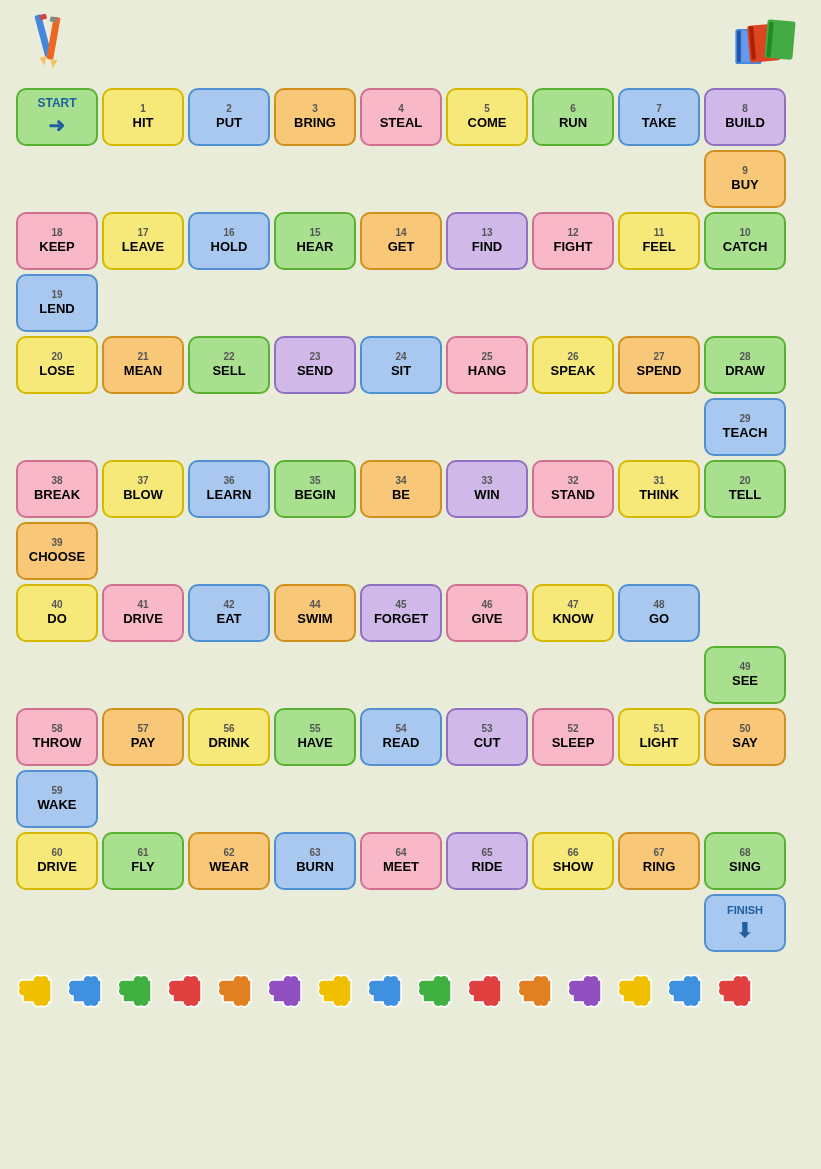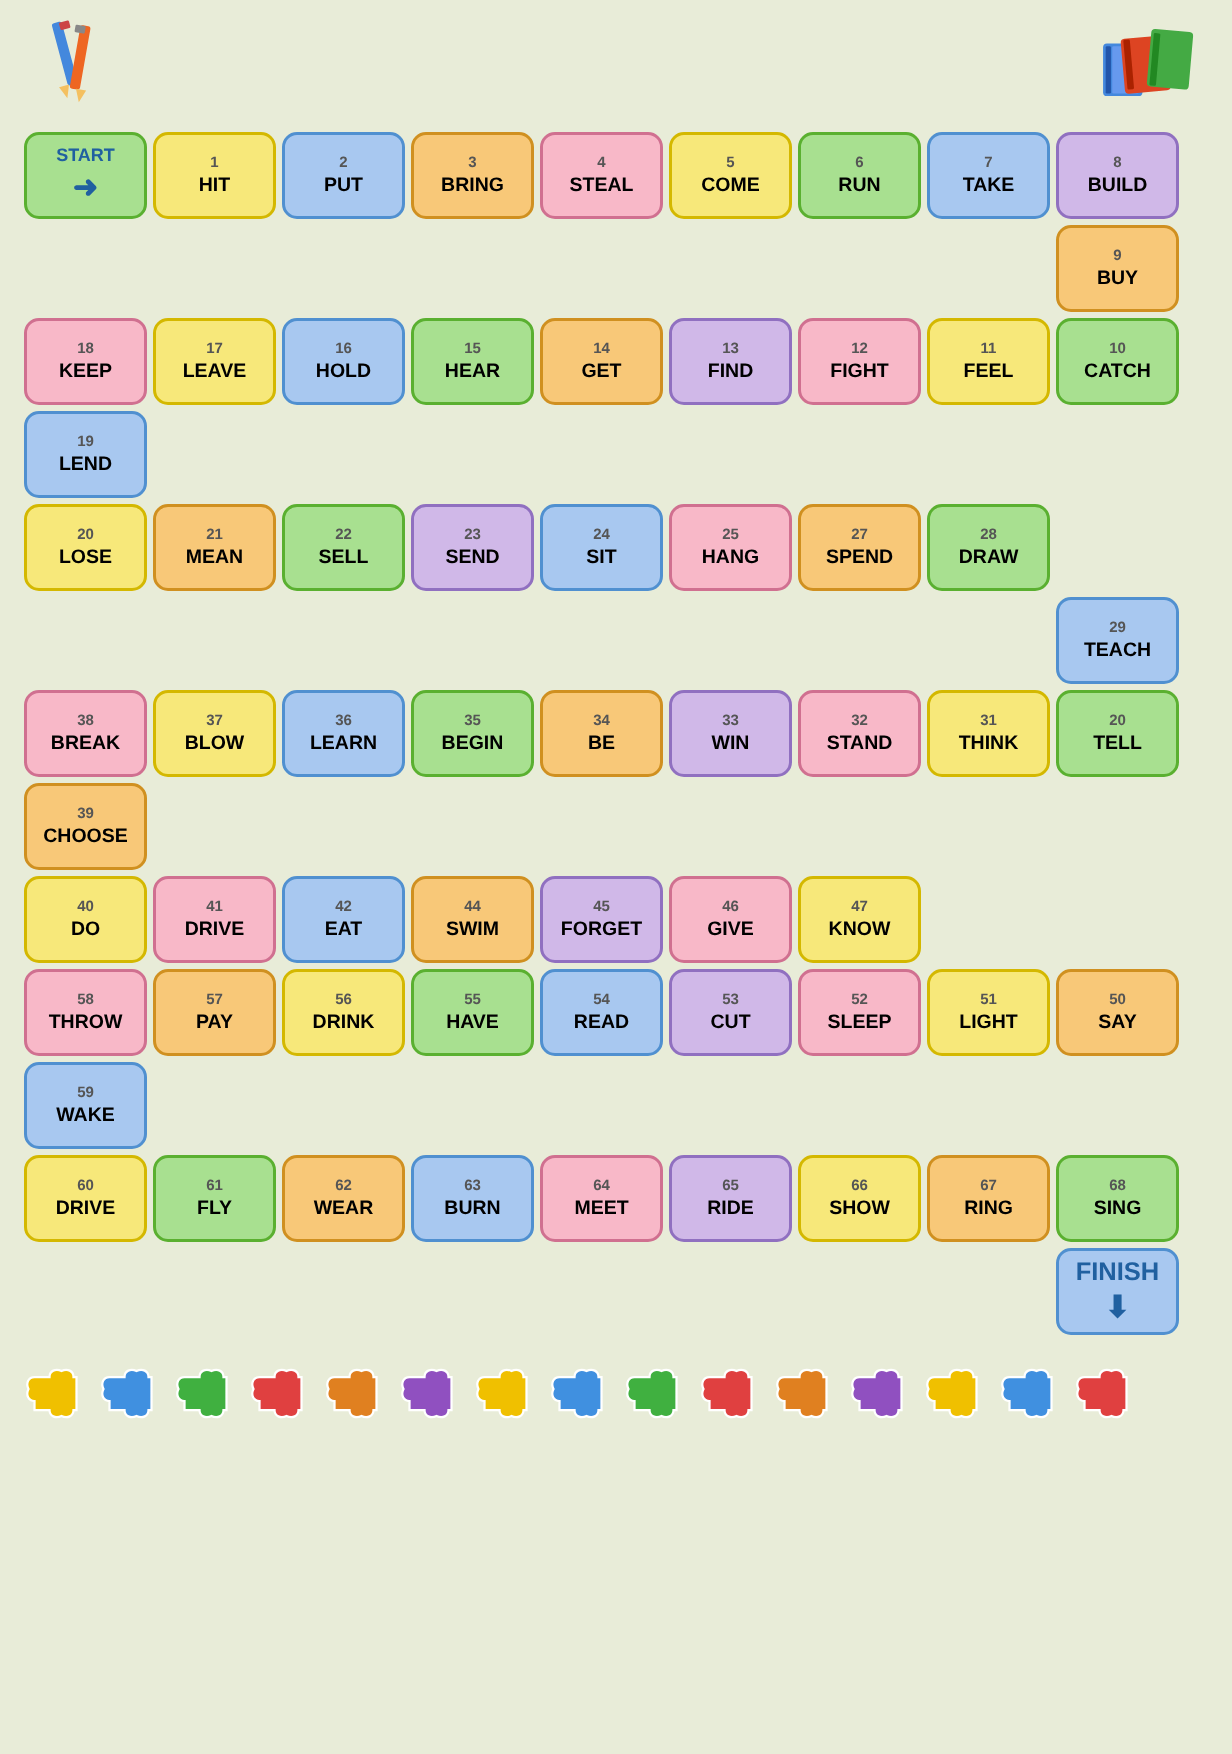--- a/index.html
+++ b/index.html
@@ -241,20 +241,24 @@
                       <span class="word">SEND</span>
         </div>
         <div class="cell cell-blue">
           <span class="num">24</span>
                       <span class="word">SIT</span>
         </div>
         <div class="cell cell-pink">
           <span class="num">25</span>
                       <span class="word">HANG</span>
         </div>
+        <div class="cell cell-yellow">
+          <span class="num">26</span>
+                      <span class="word">SPEAK</span>
+        </div>
         <div class="cell cell-orange">
           <span class="num">27</span>
                       <span class="word">SPEND</span>
         </div>
         <div class="cell cell-green">
           <span class="num">28</span>
                       <span class="word">DRAW</span>
         </div>
       </div>
       <div class="row">
@@ -345,20 +349,38 @@
                       <span class="word">FORGET</span>
         </div>
         <div class="cell cell-pink">
           <span class="num">46</span>
                       <span class="word">GIVE</span>
         </div>
         <div class="cell cell-yellow">
           <span class="num">47</span>
                       <span class="word">KNOW</span>
         </div>
+        <div class="cell cell-blue">
+          <span class="num">48</span>
+                      <span class="word">GO</span>
+        </div>
+      </div>
+      <div class="row">
+        <div class="spacer"></div>
+        <div class="spacer"></div>
+        <div class="spacer"></div>
+        <div class="spacer"></div>
+        <div class="spacer"></div>
+        <div class="spacer"></div>
+        <div class="spacer"></div>
+        <div class="spacer"></div>
+        <div class="cell cell-green">
+          <span class="num">49</span>
+                      <span class="word">SEE</span>
+        </div>
       </div>
       <div class="row">
         <div class="cell cell-pink">
           <span class="num">58</span>
                       <span class="word">THROW</span>
         </div>
         <div class="cell cell-orange">
           <span class="num">57</span>
                       <span class="word">PAY</span>
         </div>
@@ -446,21 +468,21 @@
       <div class="row">
         <div class="spacer"></div>
         <div class="spacer"></div>
         <div class="spacer"></div>
         <div class="spacer"></div>
         <div class="spacer"></div>
         <div class="spacer"></div>
         <div class="spacer"></div>
         <div class="spacer"></div>
         <div class="cell cell-finish">
-          <span style="font-size:17px;font-weight:bold;color:#2060a0;">FINISH</span>
+          <span style="font-size:11px;font-weight:bold;color:#2060a0;">FINISH</span>
                       <span style="font-size:20px;color:#2060a0;">⬇</span>
         </div>
       </div>
     </div>
 </div>
 
 <div class="puzzle-row" id="puzzle-row">
     <span style="display: inline-block; width: 44px; height: 38px;"><svg viewBox="0 0 44 38" width="44" height="38">
     <path d="M8,8 L18,8 C18,4 22,2 26,4 C30,2 34,4 34,8 L36,8 L36,30 L34,30 C34,34 30,36 26,34 C22,36 18,34 18,30 L8,30 L8,24 C4,24 2,20 4,16 C2,12 4,8 8,8 Z" fill="#f0c000" stroke="white" stroke-width="1.5"></path>
   </svg></span>

